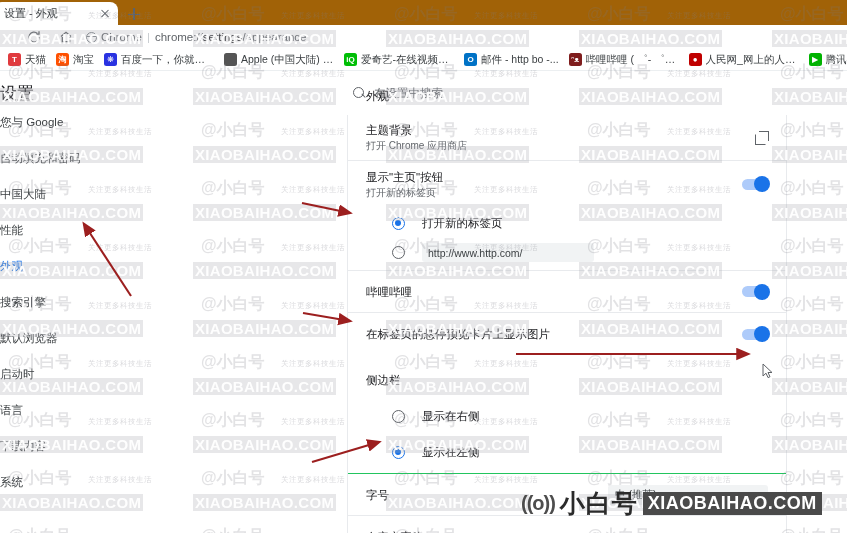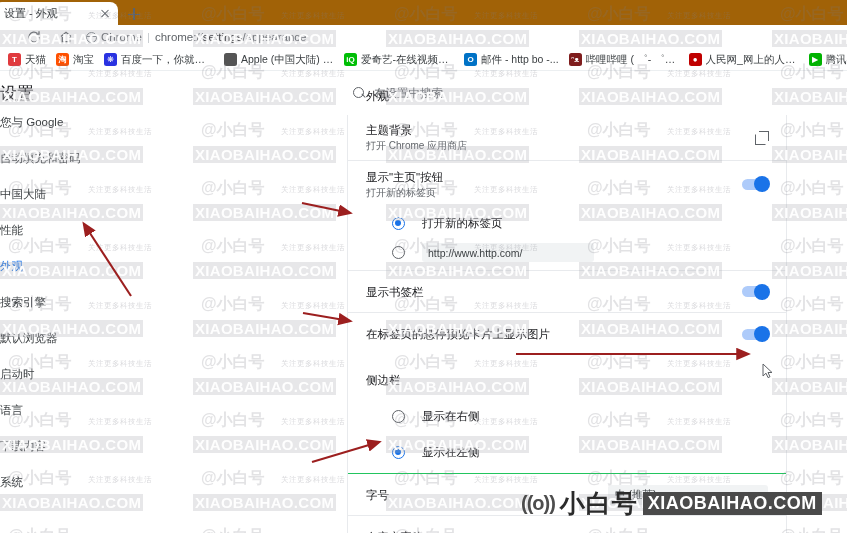--- a/index.html
+++ b/index.html
@@ -347,21 +347,21 @@
         <span class="radio on"></span>
         <span class="radio-lb">打开新的标签页</span>
       </div>
 
       <div class="radio-row" style="border-bottom:1px solid #e8eaed; padding-bottom:4px;">
         <span class="radio"></span>
         <span class="url-field">http://www.http.com/</span>
       </div>
 
       <div class="row">
-        <span class="row-title">显示书签栏</span>
+        <span class="row-title">哔哩哔哩</span>
         <span class="toggle"></span>
       </div>
 
       <div class="row" style="border-bottom:none;">
         <span class="row-title">在标签页的悬停预览卡片上显示图片</span>
         <span class="toggle"></span>
       </div>
 
       <div class="group-title" style="padding-top:18px;padding-bottom:2px;">侧边栏</div>
 

